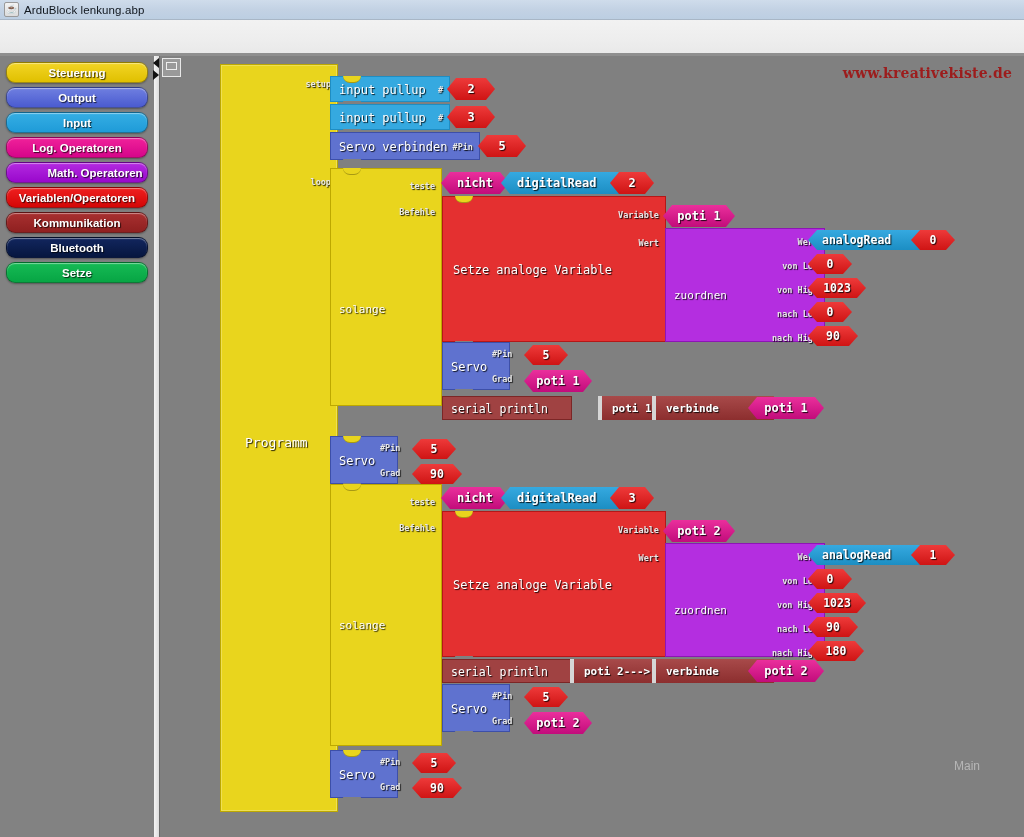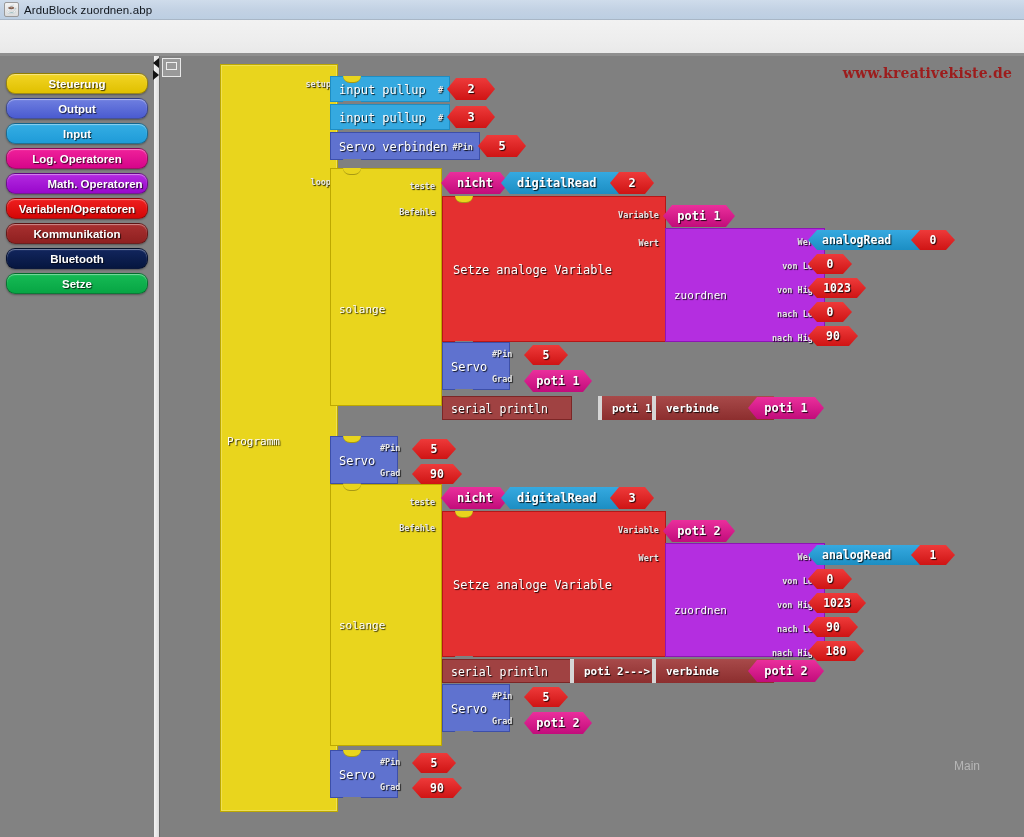--- a/index.html
+++ b/index.html
@@ -25,21 +25,21 @@
     box-shadow:inset 0 1px 0 #ffffff;white-space:nowrap;cursor:default;}
   #toolbar .shadow{position:absolute;left:0;bottom:-3px;width:1024px;height:3px;background:#8f8f8f;}
 
   
   #palette{position:absolute;left:0;top:56px;width:154px;height:781px;background:#828282;
     border-right:1px solid #5f5f5f;}
   .cat{margin:4px 6px 0 6px;height:19px;border-radius:9px;display:flex;align-items:center;justify-content:center;
     font-size:11.5px;font-weight:bold;color:#ffffff;text-shadow:1px 1px 1px rgba(0,0,0,.75);
     border:1px solid rgba(0,0,0,.35);box-shadow:inset 0 1px 1px rgba(255,255,255,.45),0 1px 2px rgba(0,0,0,.35);
     cursor:default;}
-  .cat.first{margin-top:17px;}
+  .cat.first{margin-top:6px;}
   .cat-steuerung{background:linear-gradient(to bottom,#f2d525,#e0c000);color:#fff;}
   .cat-output{background:linear-gradient(to bottom,#6f7fe0,#4a5bd0);}
   .cat-input{background:linear-gradient(to bottom,#35aee4,#1f9bd8);}
   .cat-log{background:linear-gradient(to bottom,#f0219a,#d6058a);}
   .cat-math{background:linear-gradient(to bottom,#b32ae0,#9908cc);padding-left:36px;}
   .cat-var{background:linear-gradient(to bottom,#ef2020,#d40606);}
   .cat-komm{background:linear-gradient(to bottom,#a83030,#8f2020);}
   .cat-bt{background:linear-gradient(to bottom,#12265e,#06163f);}
   .cat-fahren{background:linear-gradient(to bottom,#16bb55,#07a544);}
 
@@ -92,21 +92,21 @@
   .blktext{position:absolute;font-family:"DejaVu Sans Mono","Liberation Mono",monospace;font-weight:normal;
     color:#fff;text-shadow:1px 1px 1px rgba(0,0,0,.85);white-space:nowrap;}
 </style>
 </head>
 <body>
 
 <div id="app">
 
   <div id="titlebar">
     <span class="tb-icon">☕</span>
-    <span class="tb-title">ArduBlock zuordnen.abp</span>
+    <span class="tb-title">ArduBlock lenkung.abp</span>
   </div>
 
   <div id="toolbar">
     <div class="shadow"></div>
   </div>
 
   <div id="palette">
     <div class="cat cat-steuerung first">Steuerung</div>
     <div class="cat cat-output">Output</div>
     <div class="cat cat-input">Input</div>
@@ -125,21 +125,21 @@
 
   <div id="canvas">
 
     <div id="collapse-box">
         <i></i>
       </div>
     <div id="watermark">www.kreativekiste.de</div>
     <div id="main-label">Main</div>
 
     <div class="blk prog" style="left:60px;top:8px;width:118px;height:748px;">
-      <div class="blktext" style="left:6px;top:370px;font-size:11px;">Programm</div>
+      <div class="blktext" style="left:24px;top:370px;font-size:13px;">Programm</div>
       <div class="lbl" style="right:6px;top:14px;">setup</div>
       <div class="lbl" style="right:6px;top:112px;">loop</div>
     </div>
 
     <div class="blk cmd-in" style="left:170px;top:20px;width:120px;height:26px;">
       <span class="nub" style="left:12px;top:-1px;background:#e9d51d;"></span>
       <span class="notch" style="left:12px;bottom:-6px;"></span>
       <span class="blktext" style="left:8px;top:6px;font-size:12px;">input pullup</span>
       <span class="lbl" style="right:6px;top:8px;">#</span>
     </div>

